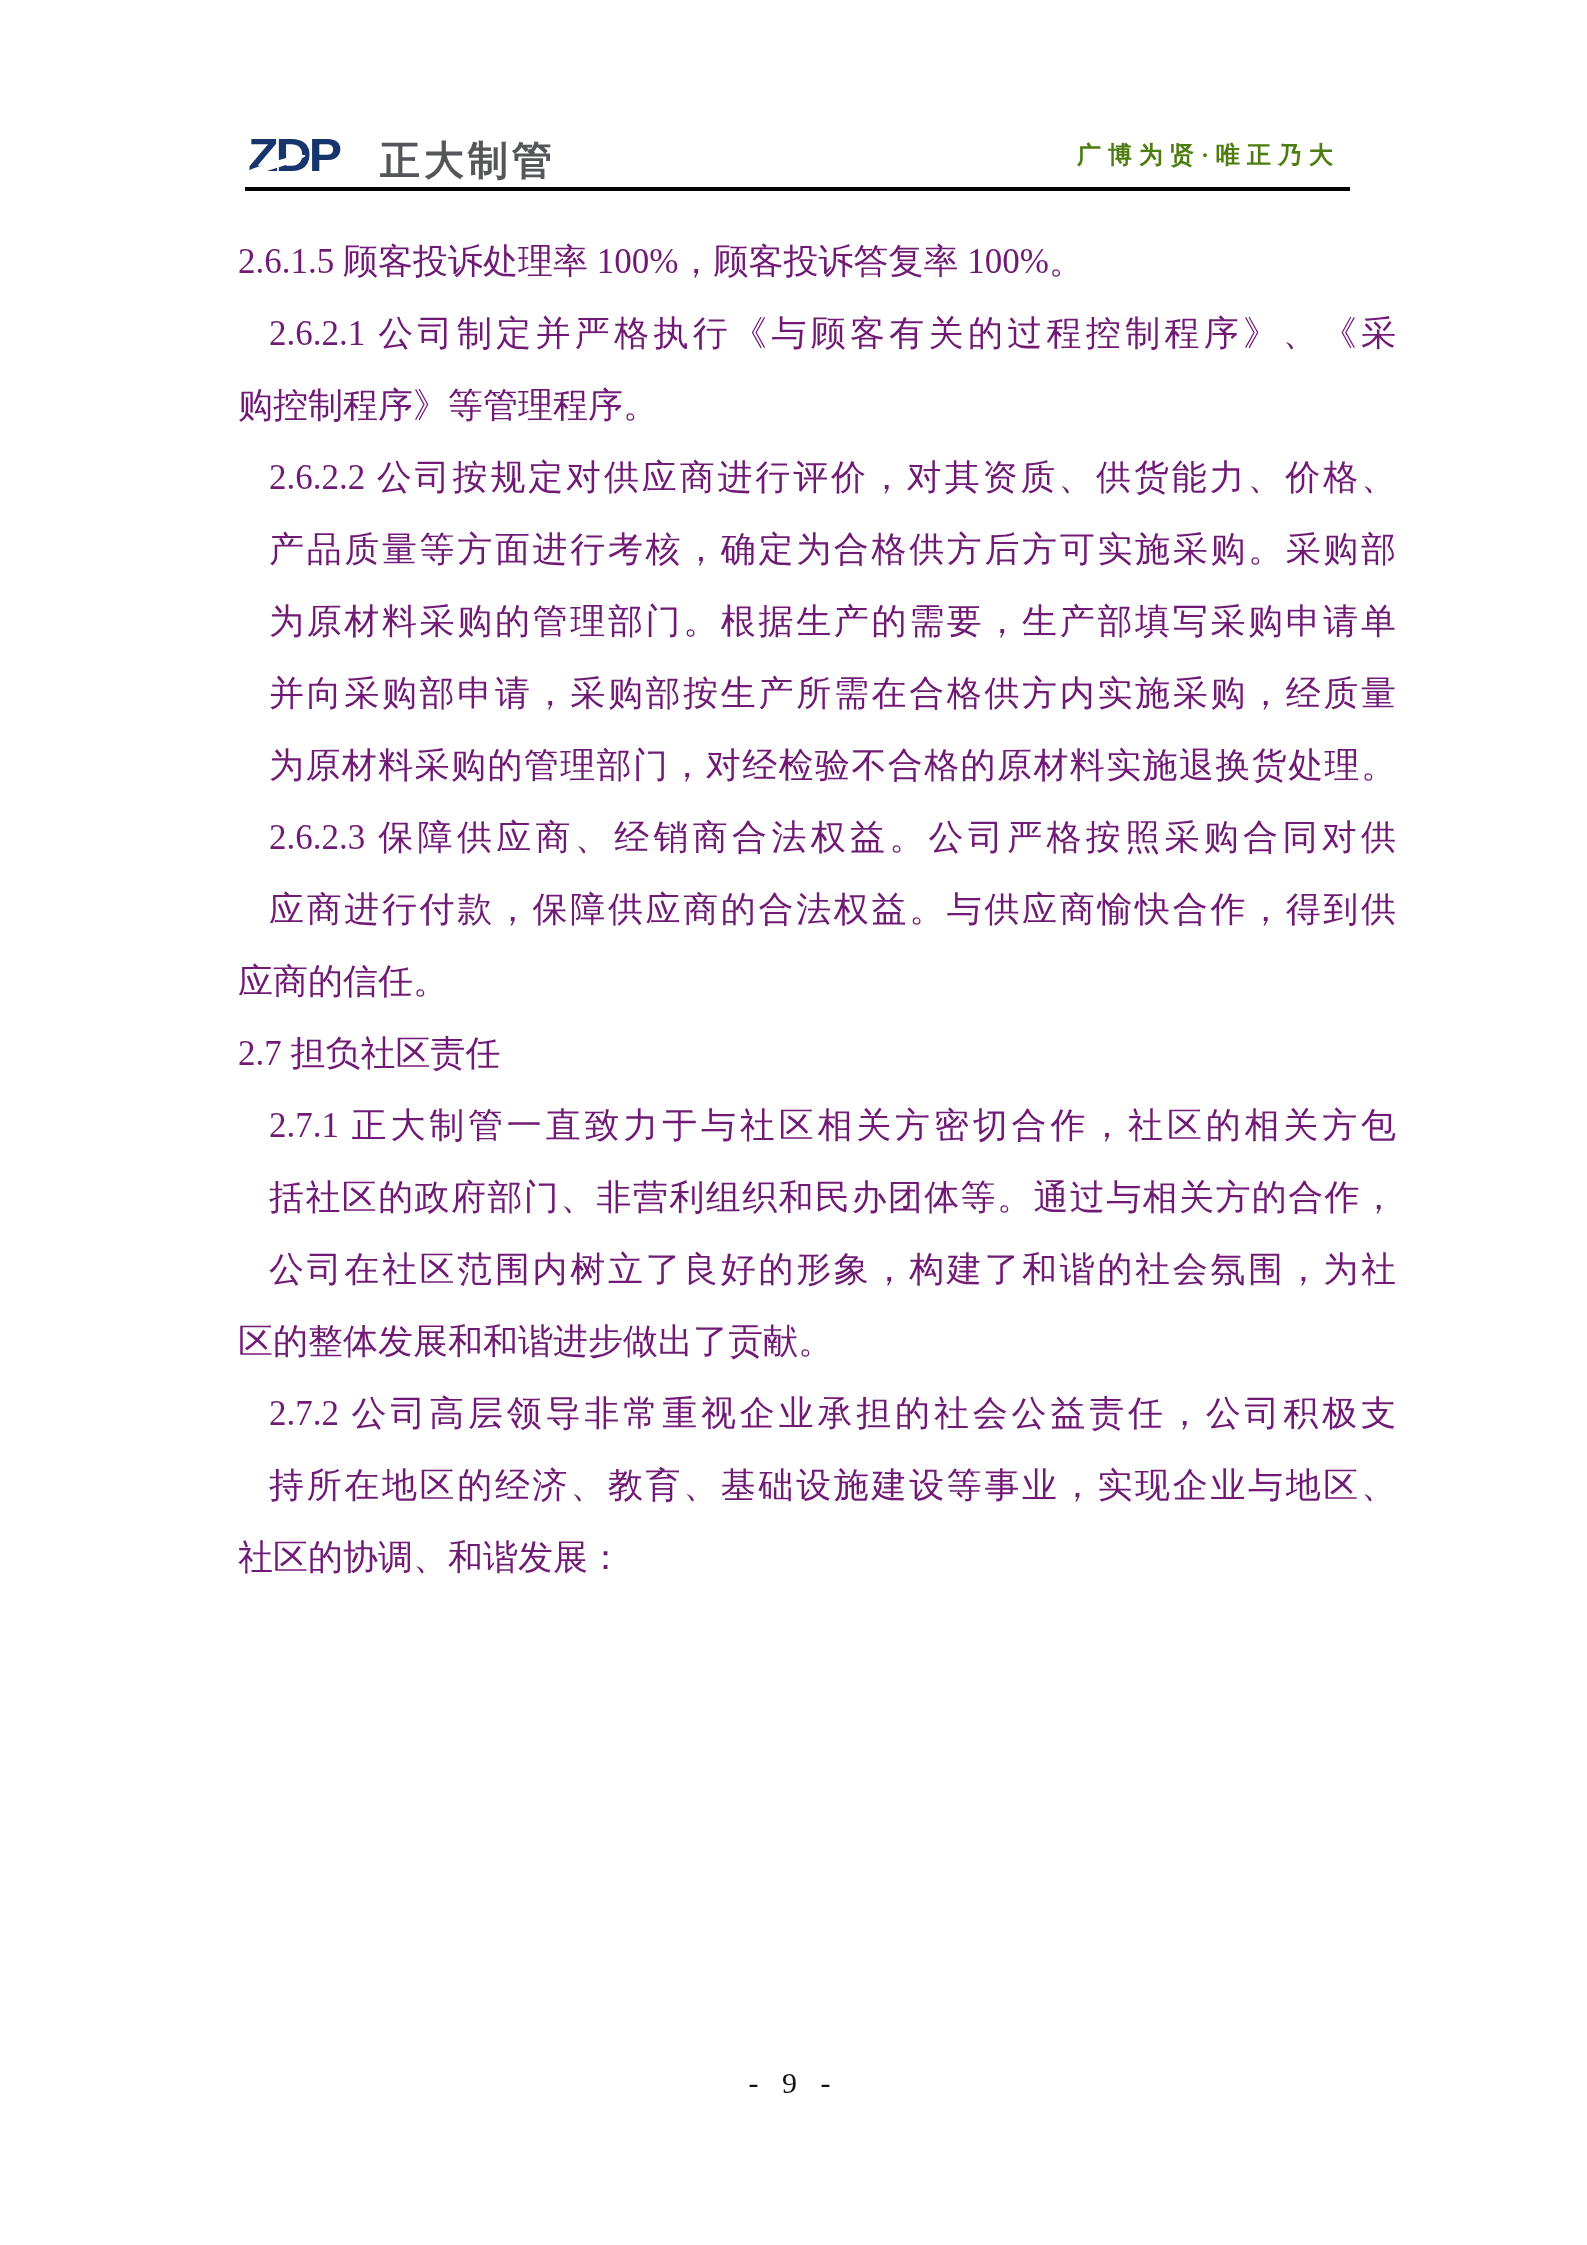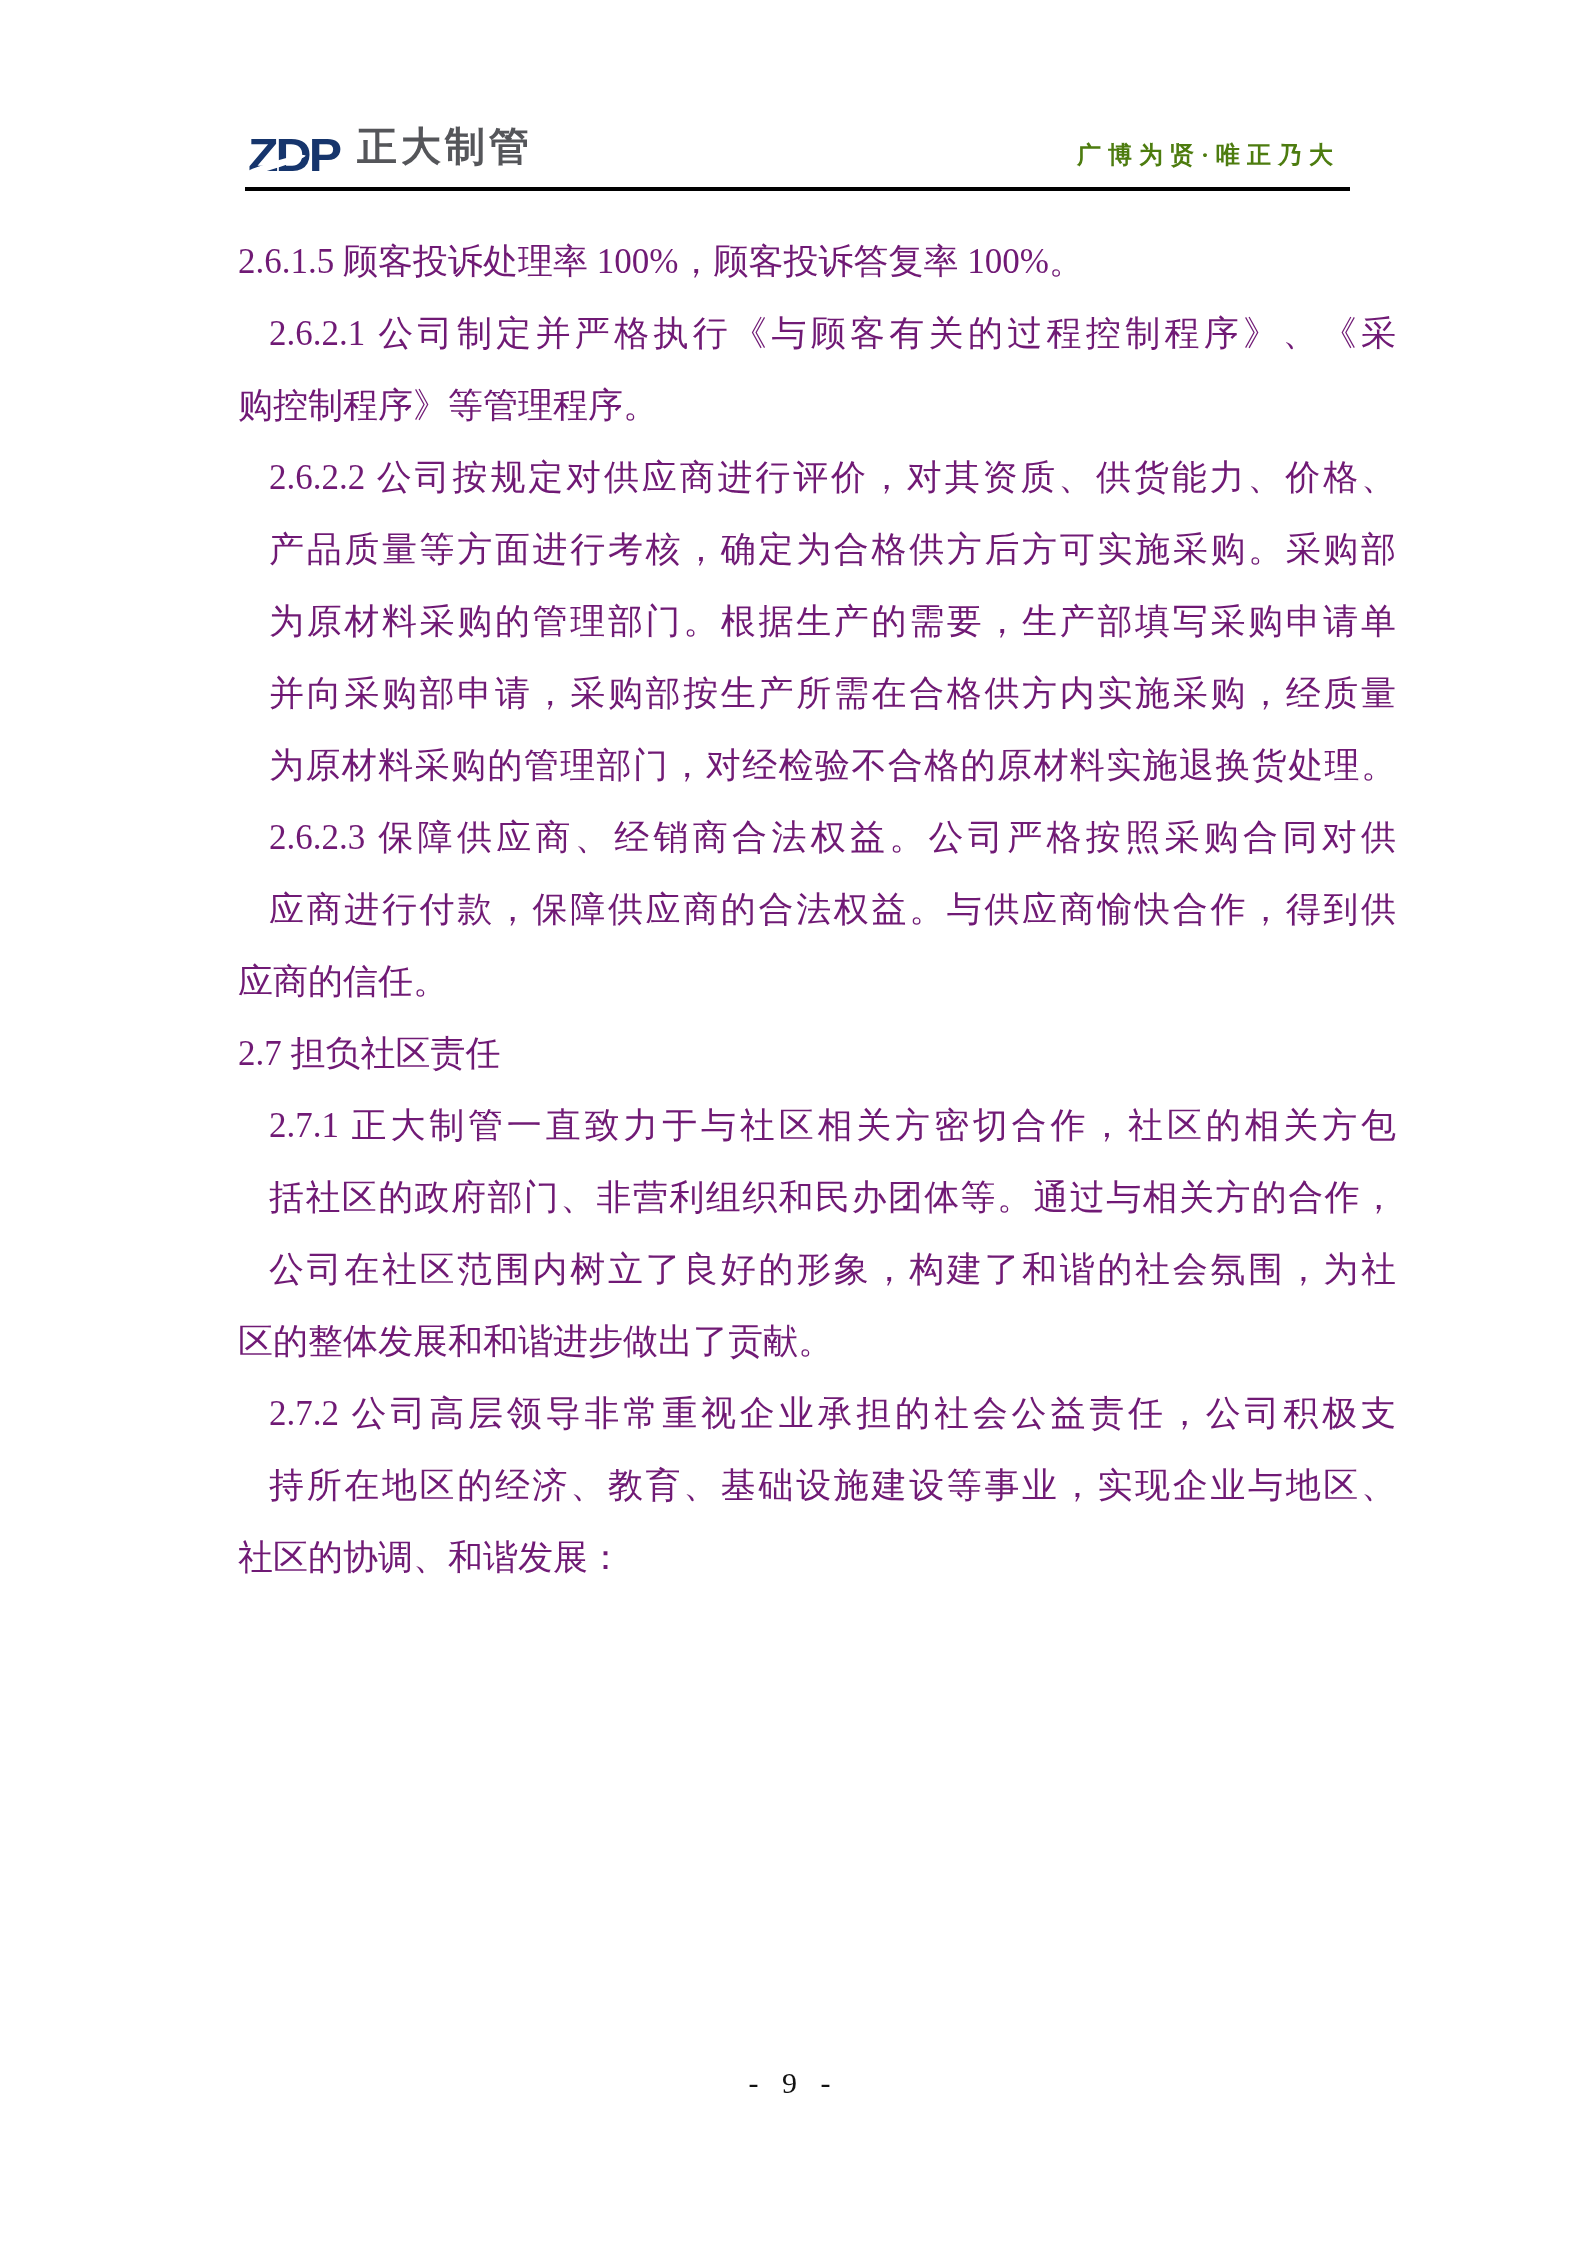--- a/index.html
+++ b/index.html
@@ -11,38 +11,38 @@
     overflow:hidden;
     font-family:"Liberation Serif","DejaVu Serif",serif;
   }
 
   
   .header {
     position:absolute; left:248px; top:124px;
     width:1092px; height:62px;
     display:flex; justify-content:space-between; align-items:center;
   }
-  .logo { position:relative; display:flex; align-items:flex-start; }
+  .logo { position:relative; display:flex; align-items:flex-end;gap:37px; }
   .logo-zdp {
     font-family:"Liberation Sans","DejaVu Sans",sans-serif;
     font-weight:900; font-size:50px; line-height:1;
     color:#16356c; letter-spacing:-3px;
     transform:scaleY(0.92); transform-origin:center;
   }
   .logo-swoosh {
     position:absolute; left:-9px; top:32px;
     width:68px; height:7px; background:#ffffff;
     border-radius:50% / 50%;
     transform:rotate(-17deg);
     pointer-events:none;
   }
   .logo-cn {
-    font-family:Liberation Mono, monospace;
+    font-family:Liberation Sans, sans-serif;
     font-weight:bold; font-size:40px; line-height:1;
-    color:#55565a; letter-spacing:4px; margin-left:18px;
+    color:#55565a; letter-spacing:4px; margin-left:4px;
   }
   .slogan {
     font-weight:bold; font-size:24px; line-height:1;
     color:#4d7c0f; letter-spacing:7px; white-space:nowrap;
   }
   .header-rule {
     position:absolute; left:245px; top:187px;
     width:1105px; height:4px; background:#000000;
   }
 

